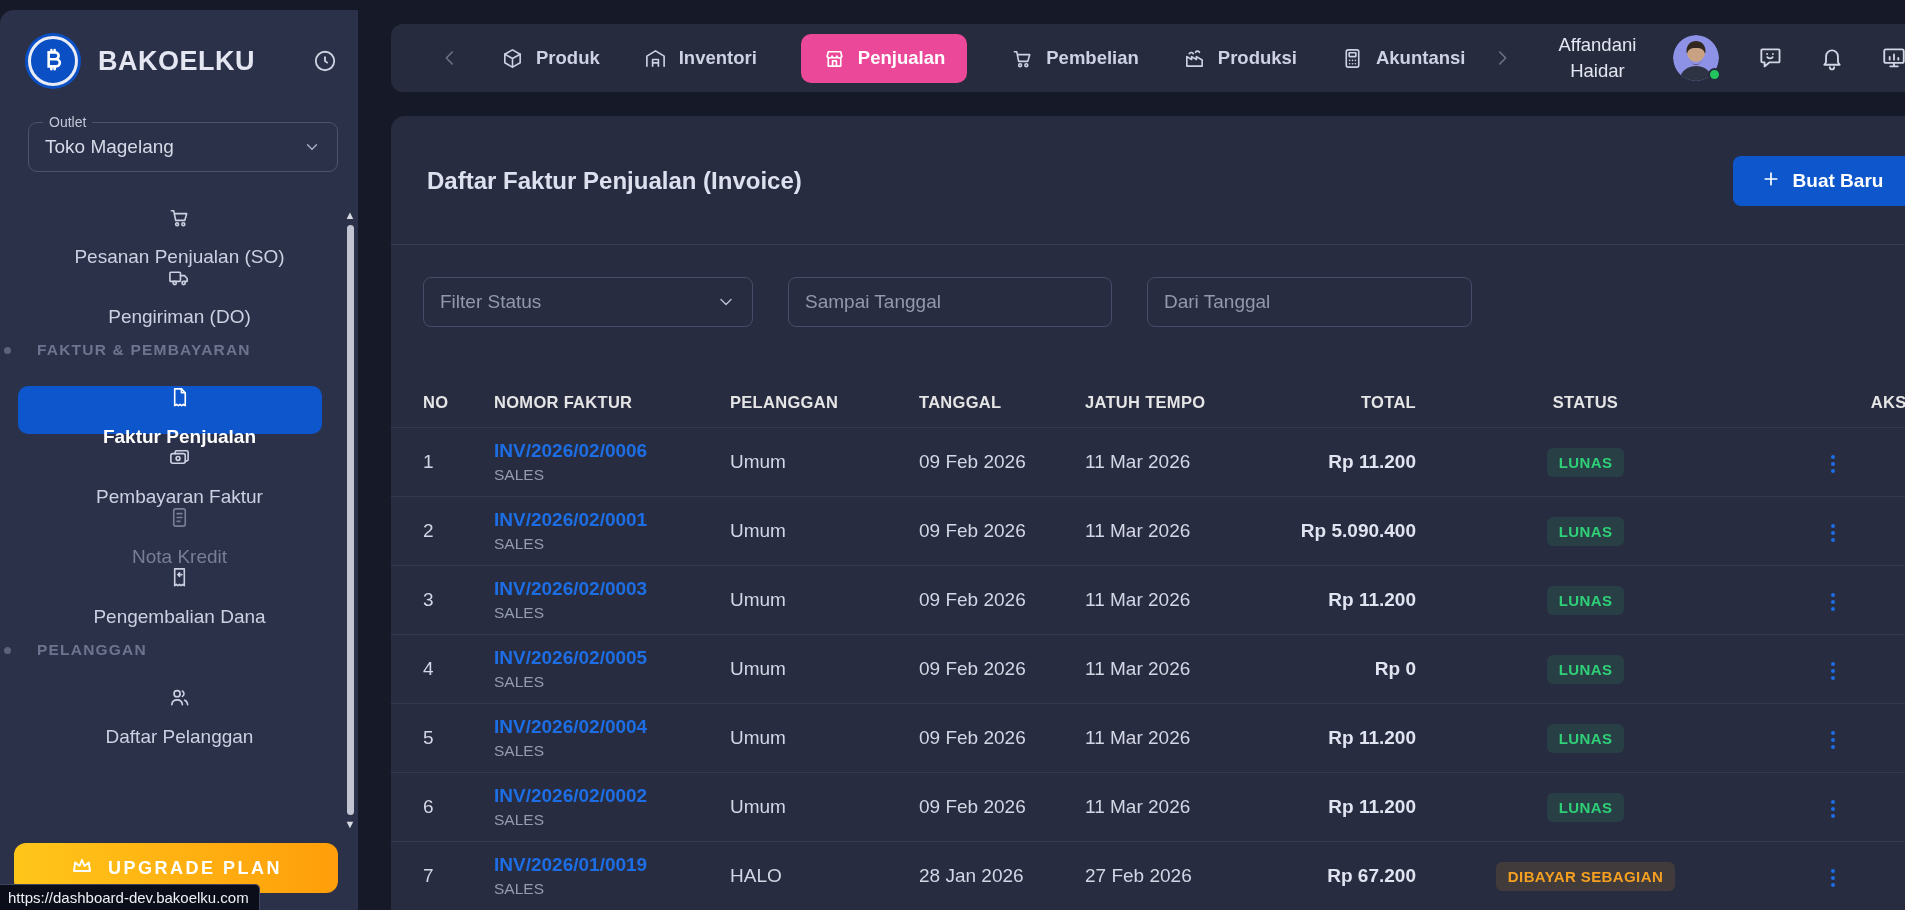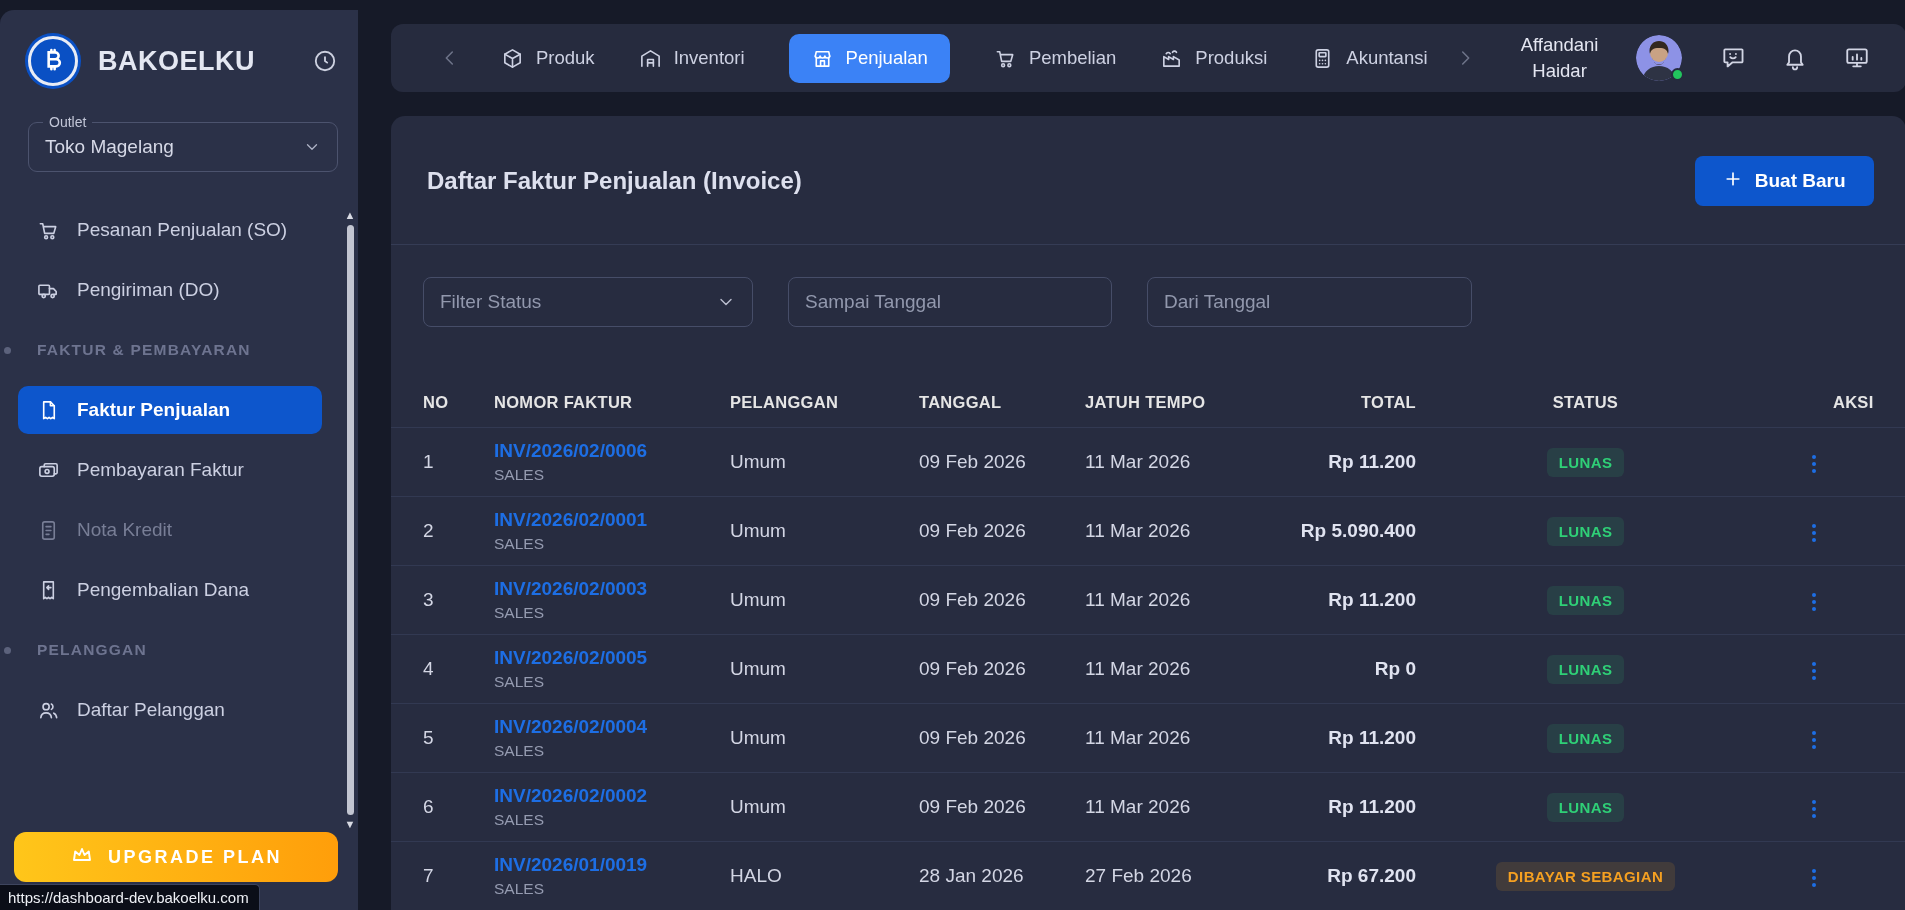--- a/index.html
+++ b/index.html
@@ -22,58 +22,58 @@
   .outlet { position:relative; margin:36px 20px 0 28px; height:50px; border:1px solid #4c536e;
             border-radius:9px; display:flex; align-items:center; padding:0 16px; cursor:pointer; }
   .outlet-label { position:absolute; top:-9px; left:14px; font-size:14px; color:#c3c7d8;
                   background:#2b3148; padding:0 6px; }
   .outlet-value { font-size:19px; color:#d6d9e7; flex:1; }
   .outlet-chev { color:#aeb3c6; width:18px; height:18px; }
   .outlet-chev svg { width:18px; height:18px; }
 
   .menu { margin:34px 36px 0 18px; }
   .m-item { position:relative; height:48px; margin-bottom:12px; display:flex; align-items:center;
-            gap:17px; padding-left:19px; border-radius:10px; color:#ccd0e2; font-size:19px; cursor:pointer; }
+            gap:17px; padding-left:19px; border-radius:10px; color:#ccd0e2; font-size:19px; cursor:pointer;flex-direction:column; }
   .m-item .mi { width:23px; height:23px; flex:0 0 23px; display:flex; }
   .m-item .mi svg { width:23px; height:23px; }
   .m-item.active { background:#0d56cc; color:#ffffff; font-weight:bold; }
   .m-item.disabled { color:#787e96; }
   .m-section { position:relative; height:48px; margin-bottom:12px; display:flex; align-items:center;
                padding-left:19px; color:#6e7490; font-size:15.5px; font-weight:bold; letter-spacing:1.2px; }
   .m-section .bullet { position:absolute; left:-14px; width:7px; height:7px; border-radius:50%; background:#5c627c; }
 
   .side-scroll { position:absolute; right:2px; top:200px; width:12px; height:620px;
                  display:flex; flex-direction:column; align-items:center; }
   .side-scroll .arrow { color:#d8dae3; font-size:11px; line-height:11px; }
   .side-scroll .thumb { flex:1; width:7px; margin:4px 0; background:#c2c5d1; border-radius:4px; }
 
-  .upgrade { position:absolute; left:14px; right:20px; bottom:28px; height:50px; border:none;
+  .upgrade { position:absolute; left:14px; right:20px; bottom:17px; height:50px; border:none;
              border-radius:12px; background:linear-gradient(90deg,#ffc61a,#ff9e0a);
              color:#ffffff; font-family:"Liberation Sans",sans-serif; font-size:18px; font-weight:bold;
              letter-spacing:2.5px; display:flex; align-items:center; justify-content:center; gap:14px; cursor:pointer; }
   .upgrade svg { width:24px; height:24px; }
 
   .url-tip { position:absolute; left:0; bottom:0; height:26px; background:#0b0e18;
              border:1px solid #3c4souvent; border:1px solid #3e455e; border-left:none; border-bottom:none;
              border-radius:0 5px 0 0; color:#eef0f5; font-size:15px; display:flex; align-items:center;
              padding:0 10px 0 8px; z-index:50;margin-top:14px; }
 
   
   .main { flex:1; padding:24px 37px 0 33px; display:flex; flex-direction:column; }
 
   .topnav { height:76px; background:#262b3e; border-radius:12px; display:flex; align-items:center;
             padding:0 36px 0 48px; }
   .nav-chev { color:#6e7489; width:22px; height:22px; cursor:pointer; }
   .nav-chev svg { width:22px; height:22px; }
   .tabs { display:flex; align-items:center; margin-left:40px; gap:44px; }
-  .tab { display:flex; align-items:center; gap:12px; color:#cdd1e2; font-size:18.5px; font-weight:400;
+  .tab { display:flex; align-items:center; gap:12px; color:#cdd1e2; font-size:18.5px; font-weight:700;
          cursor:pointer; padding:13px 0; border-radius:10px; white-space:nowrap; }
   .tab .ti { width:23px; height:23px; display:flex; }
   .tab .ti svg { width:23px; height:23px; }
-  .tab.active { background:#3b82f6; color:#ffffff; padding:13px 22px; }
+  .tab.active { background:#ec4899; color:#ffffff; padding:13px 22px; }
   .nav-chev.right { margin-left:26px; }
   .user-name { margin-left:34px; font-size:18.5px; color:#e4e6f1; line-height:1.4; width:100px;text-align:center; }
   .avatar { position:relative; width:46px; height:46px; margin-left:26px; flex:0 0 46px; cursor:pointer; }
   .avatar svg { width:46px; height:46px; border-radius:50%; display:block; }
   .avatar .presence { position:absolute; right:-2px; bottom:0; width:13px; height:13px; border-radius:50%;
                       background:#22c55e; border:2px solid #262b3e; }
   .nav-icons { display:flex; align-items:center; gap:36px; margin-left:38px; }
   .nav-icons .nico { width:26px; height:26px; color:#d2d5e4; cursor:pointer; }
   .nav-icons .nico svg { width:26px; height:26px; }
 

